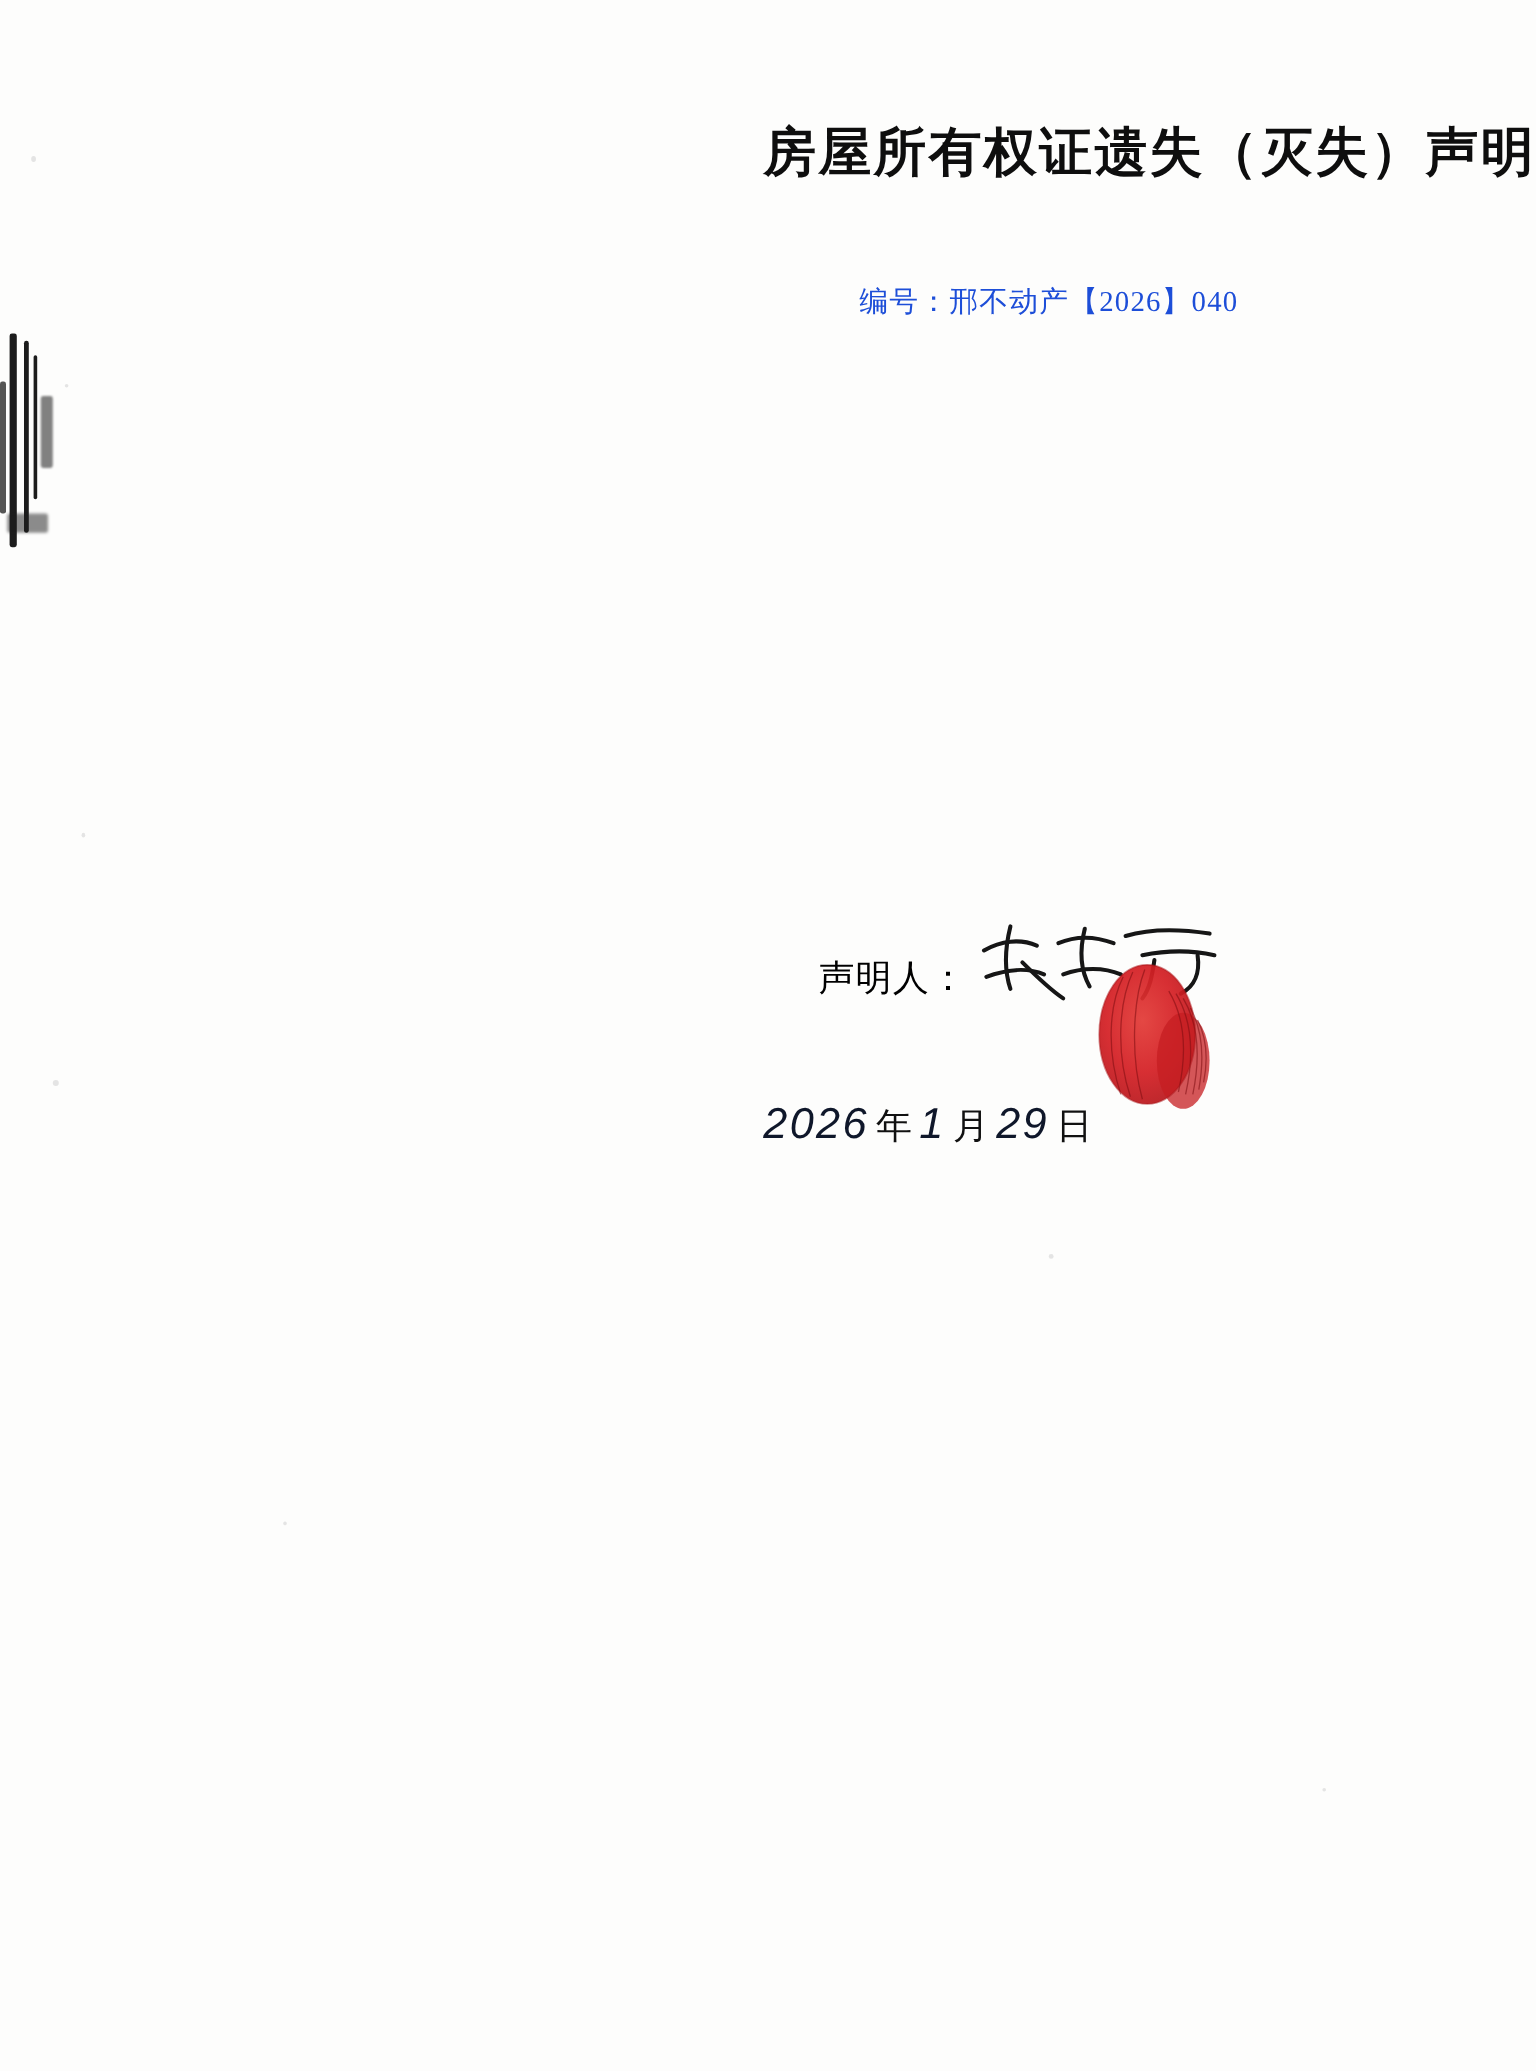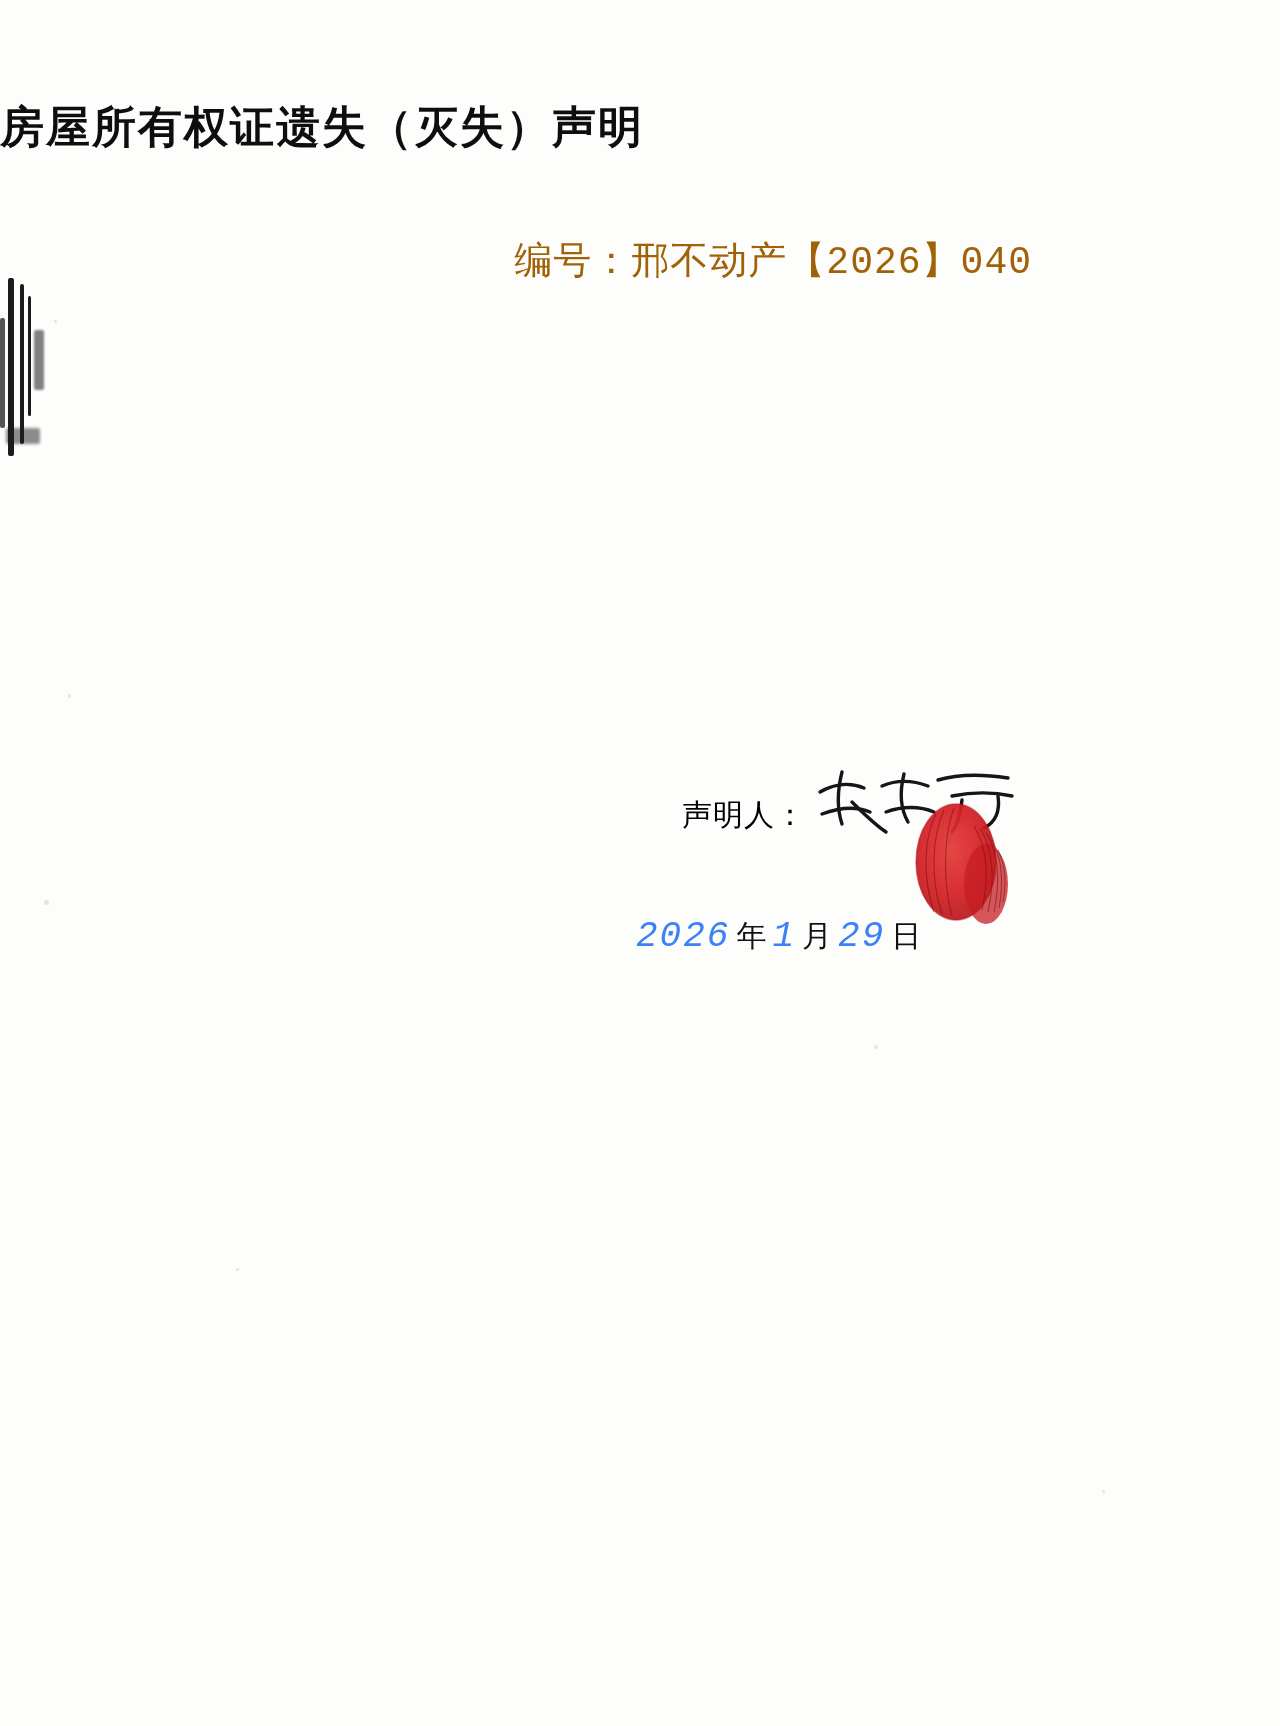--- a/index.html
+++ b/index.html
@@ -45,36 +45,36 @@
     background: #1c1c1c;
     display: block;
     border-radius: 2px;
   }
 
   .doc-title {
     position: absolute;
     top: 98px;
     left: 0;
     width: 100%;
-    text-align: left;
+    text-align: right;
     font-family: "DejaVu Serif", "Liberation Serif", serif;
     font-weight: bold;
     font-size: 44px;
     letter-spacing: 2px;
     color: #0e0e0e;
   }
 
   .doc-number {
     position: absolute;
     top: 235px;
     right: 248px;
-    font-family: Liberation Mono, monospace;
-    font-size: 38px;
+    font-family: Liberation Serif, serif;
+    font-size: 24px;
     letter-spacing: 1px;
-    color: #a16207;
+    color: #1d4ed8;
     white-space: nowrap;
   }
 
   .body-block {
     position: absolute;
     top: 350px;
     left: 138px;
     width: 912px;
     font-family: "DejaVu Serif", "Liberation Serif", serif;
     font-size: 29px;
@@ -123,25 +123,25 @@
     top: 915px;
     left: 636px;
     width: 340px;
     height: 62px;
     font-family: "DejaVu Serif", "Liberation Serif", serif;
     font-size: 33px;
     color: #111;
     white-space: nowrap;
   }
   .date-line .hw {
-    font-family: Liberation Mono, monospace;
+    font-family: Liberation Sans, sans-serif;
     font-size: 36px;
     font-style: italic;
     letter-spacing: 2px;
-    color: #3b82f6;
+    color: #0f172a;
   }
   .date-line .unit {
     font-size: 30px;
     padding: 0 6px;
   }
 </style>
 </head>
 <body>
 
 <div class="page">

